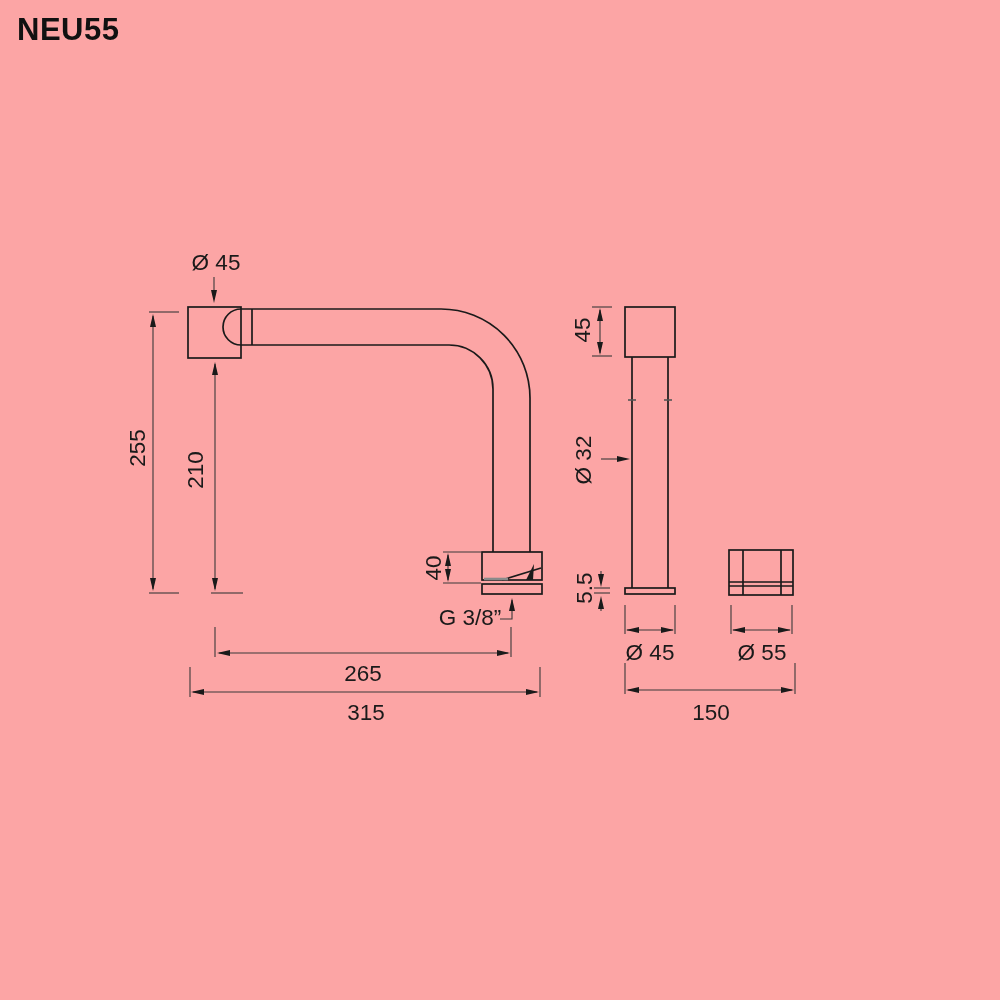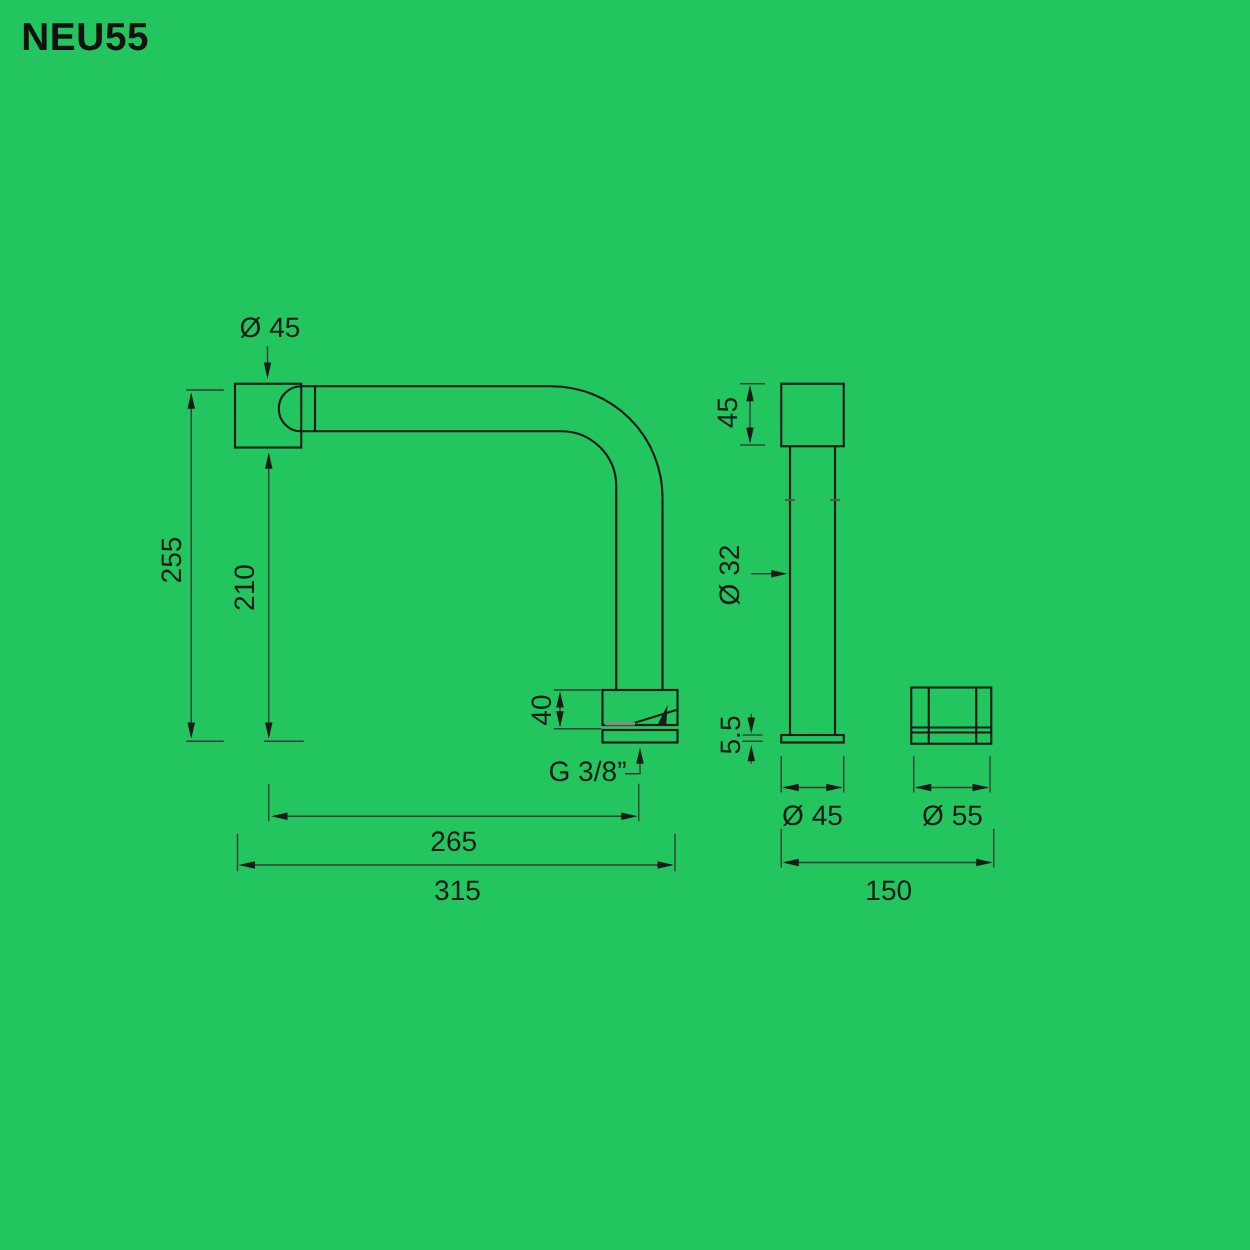--- a/index.html
+++ b/index.html
@@ -7,21 +7,21 @@
     padding: 0;
     background: #ffffff;
     width: 1000px;
     height: 1000px;
     font-family: "Liberation Sans", sans-serif;
   }
   .sheet {
     position: relative;
     width: 1000px;
     height: 1000px;
-    background: #22c55e;
+    background: #fca5a5;
     overflow: hidden;
   }
   .title {
     position: absolute;
     left: 17px;
     top: 12px;
     font-size: 31px;
     font-weight: bold;
     letter-spacing: 0.5px;
     color: #111111;

